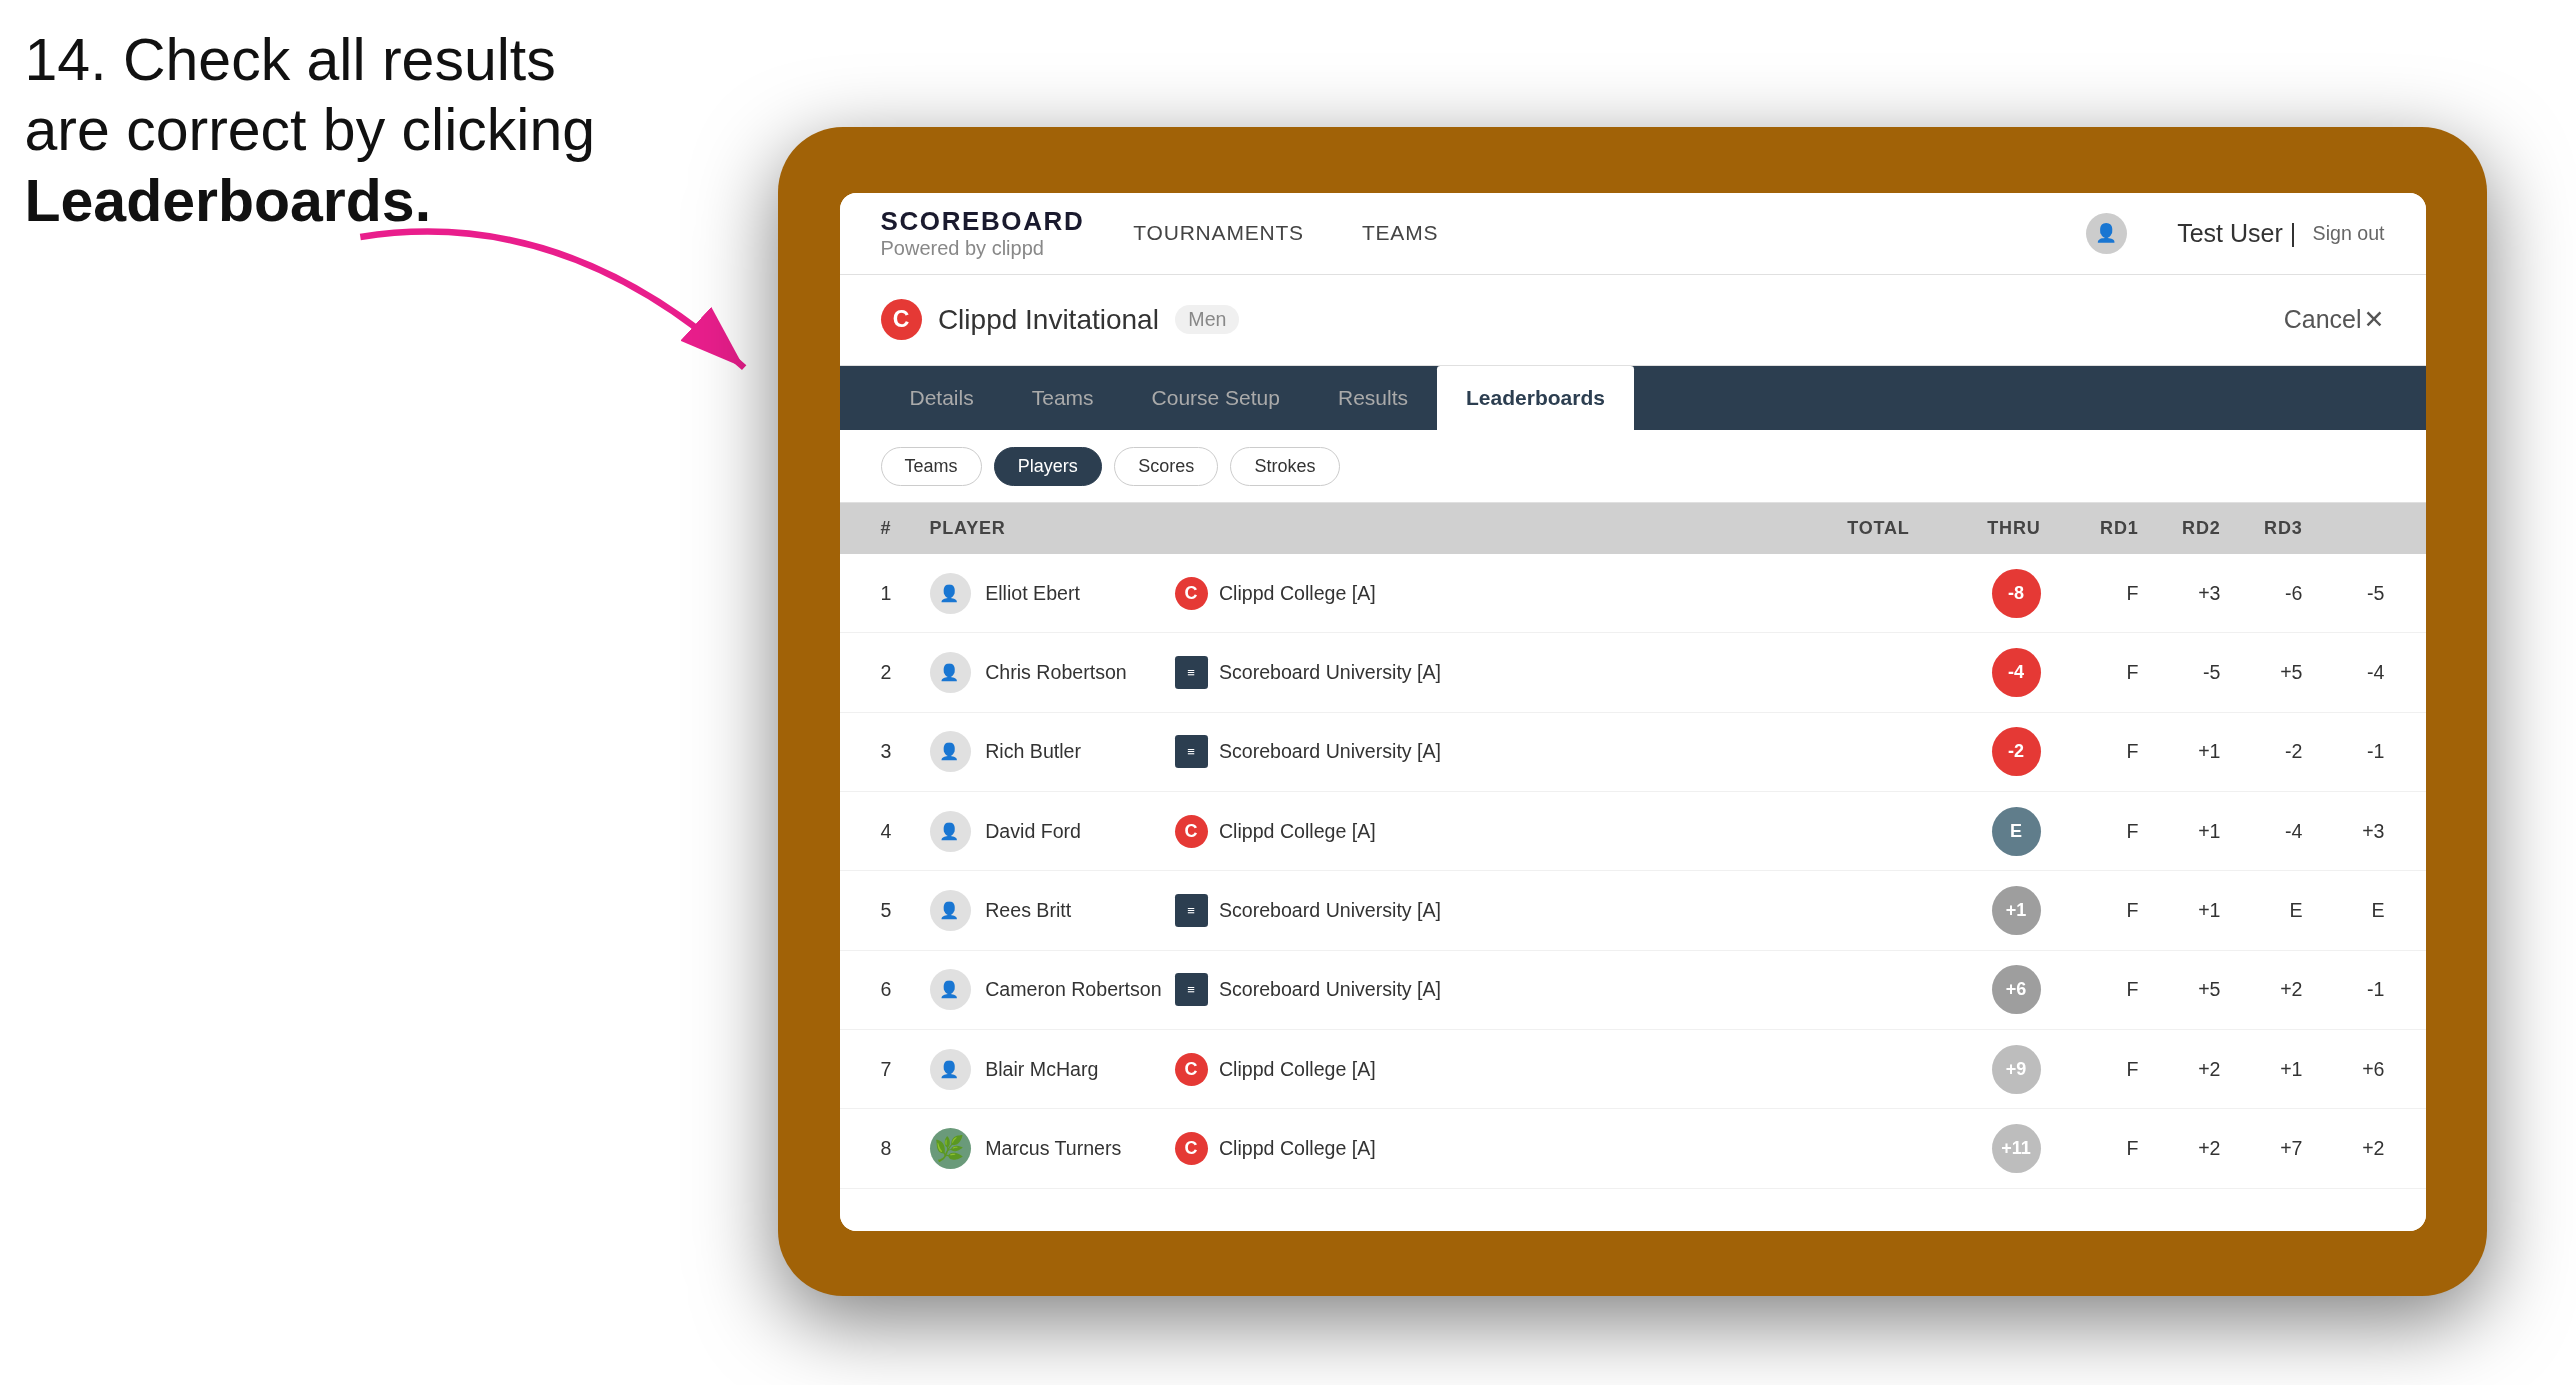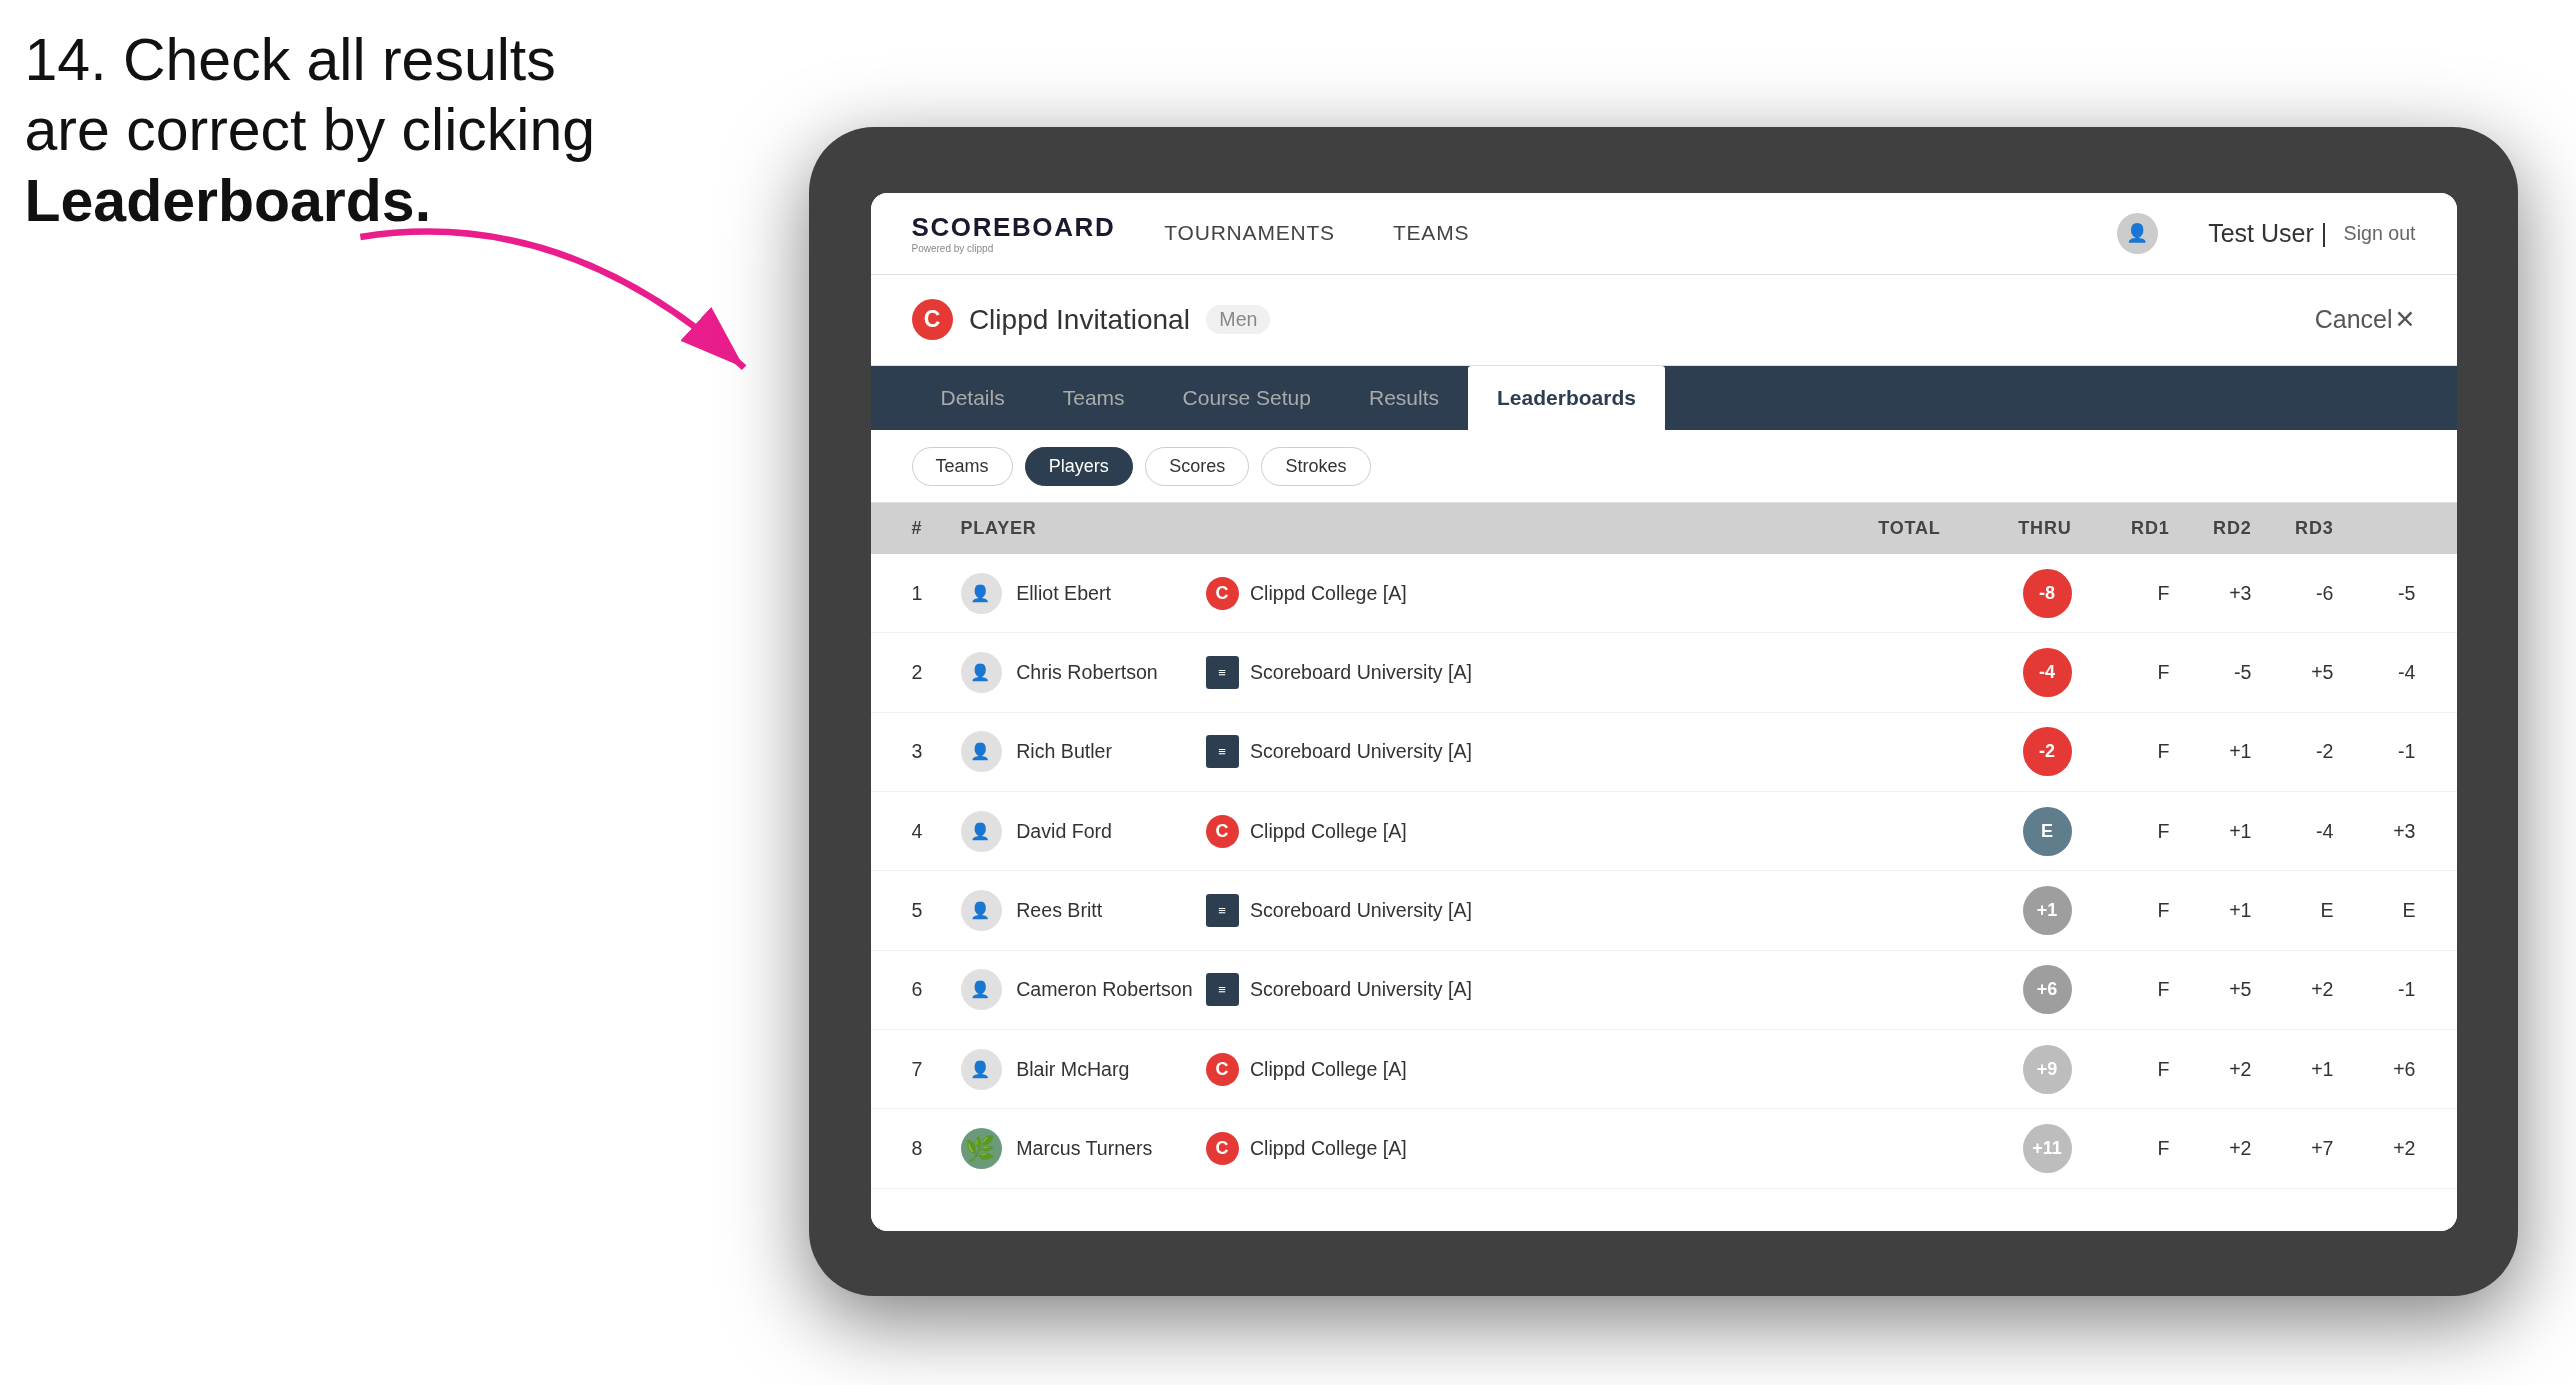--- a/index.html
+++ b/index.html
@@ -31,24 +31,24 @@
       left: 319px;
       width: 491px;
       height: 245px;
       pointer-events: none;
     }
 
     
     .tablet-frame {
       position: absolute;
       top: 127px;
-      left: 809px;
+      left: 778px;
       width: 1709px;
       height: 1169px;
-      background: #404040;
+      background: #a16207;
       border-radius: 65px;
       box-shadow: 0 24.5px 82px rgba(0,0,0,0.5);
       display: flex;
       align-items: center;
       justify-content: center;
     }
 
     .tablet-screen {
       width: 1586px;
       height: 1038px;
@@ -77,21 +77,21 @@
     }
 
     .logo-text {
       font-size: 26px;
       font-weight: 900;
       letter-spacing: 1.6px;
       color: #1a1a2e;
     }
 
     .logo-sub {
-      font-size: 10px;
+      font-size: 20px;
       color: #888;
     }
 
     .nav-links {
       display: flex;
       gap: 58px;
       flex: 1;
     }
 
     .nav-link {

